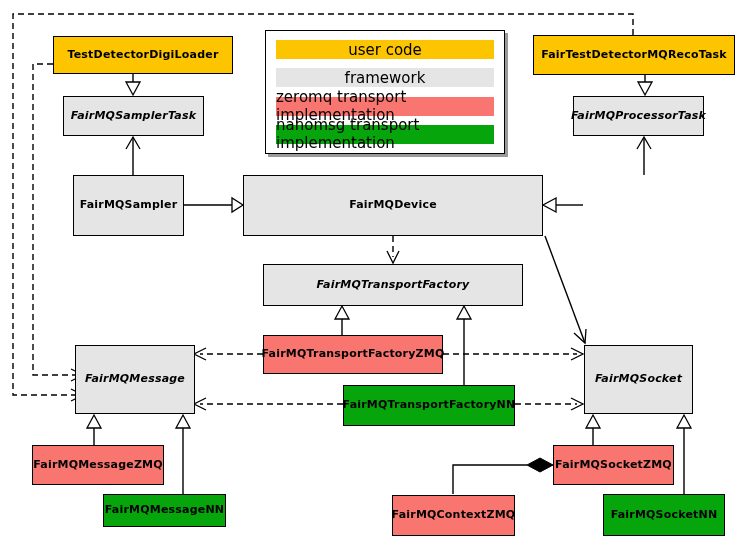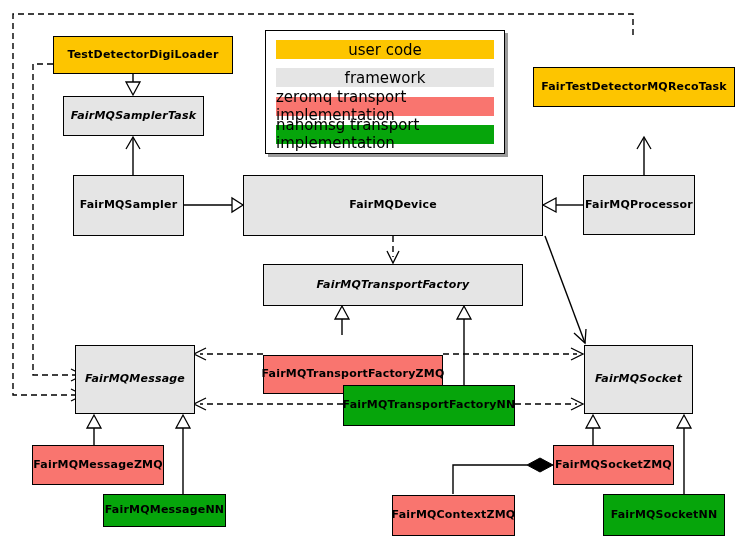--- a/index.html
+++ b/index.html
@@ -163,28 +163,28 @@
   </div>
 
   <div class="node c-framework abstract" style="left:63px;top:96px;width:141px;height:40px;">FairMQSamplerTask</div>
 
   <div class="node c-user" style="left:53px;top:36px;width:180px;height:38px;">TestDetectorDigiLoader</div>
 
   <div class="node c-framework" style="left:73px;top:175px;width:111px;height:61px;">FairMQSampler</div>
 
   <div class="node c-framework" style="left:243px;top:175px;width:300px;height:61px;">FairMQDevice</div>
 
-  <div class="node c-user" style="left:533px;top:35px;width:202px;height:40px;margin-top:32px;">FairTestDetectorMQRecoTask</div>
-
-
-  <div class="node c-framework" style="left:583px;top:175px;width:112px;height:60px;">FairMQProcessor</div>
+  <div class="node c-user" style="left:533px;top:35px;width:202px;height:40px;">FairTestDetectorMQRecoTask</div>
+
+  <div class="node c-framework abstract" style="left:573px;top:96px;width:131px;height:40px;">FairMQProcessorTask</div>
+
 
   <div class="node c-framework abstract" style="left:263px;top:264px;width:260px;height:42px;">FairMQTransportFactory</div>
 
-  <div class="node c-zeromq" style="left:263px;top:335px;width:180px;height:39px;margin-top:20px;">FairMQTransportFactoryZMQ</div>
+  <div class="node c-zeromq" style="left:263px;top:335px;width:180px;height:39px;">FairMQTransportFactoryZMQ</div>
 
   <div class="node c-nanomsg" style="left:343px;top:385px;width:172px;height:41px;">FairMQTransportFactoryNN</div>
 
   <div class="node c-framework abstract" style="left:75px;top:345px;width:120px;height:69px;text-align:right;">FairMQMessage</div>
 
   <div class="node c-zeromq" style="left:32px;top:445px;width:132px;height:40px;text-align:right;">FairMQMessageZMQ</div>
 
   <div class="node c-nanomsg" style="left:103px;top:494px;width:123px;height:33px;">FairMQMessageNN</div>
 
   <div class="node c-framework abstract" style="left:584px;top:345px;width:109px;height:69px;">FairMQSocket</div>

